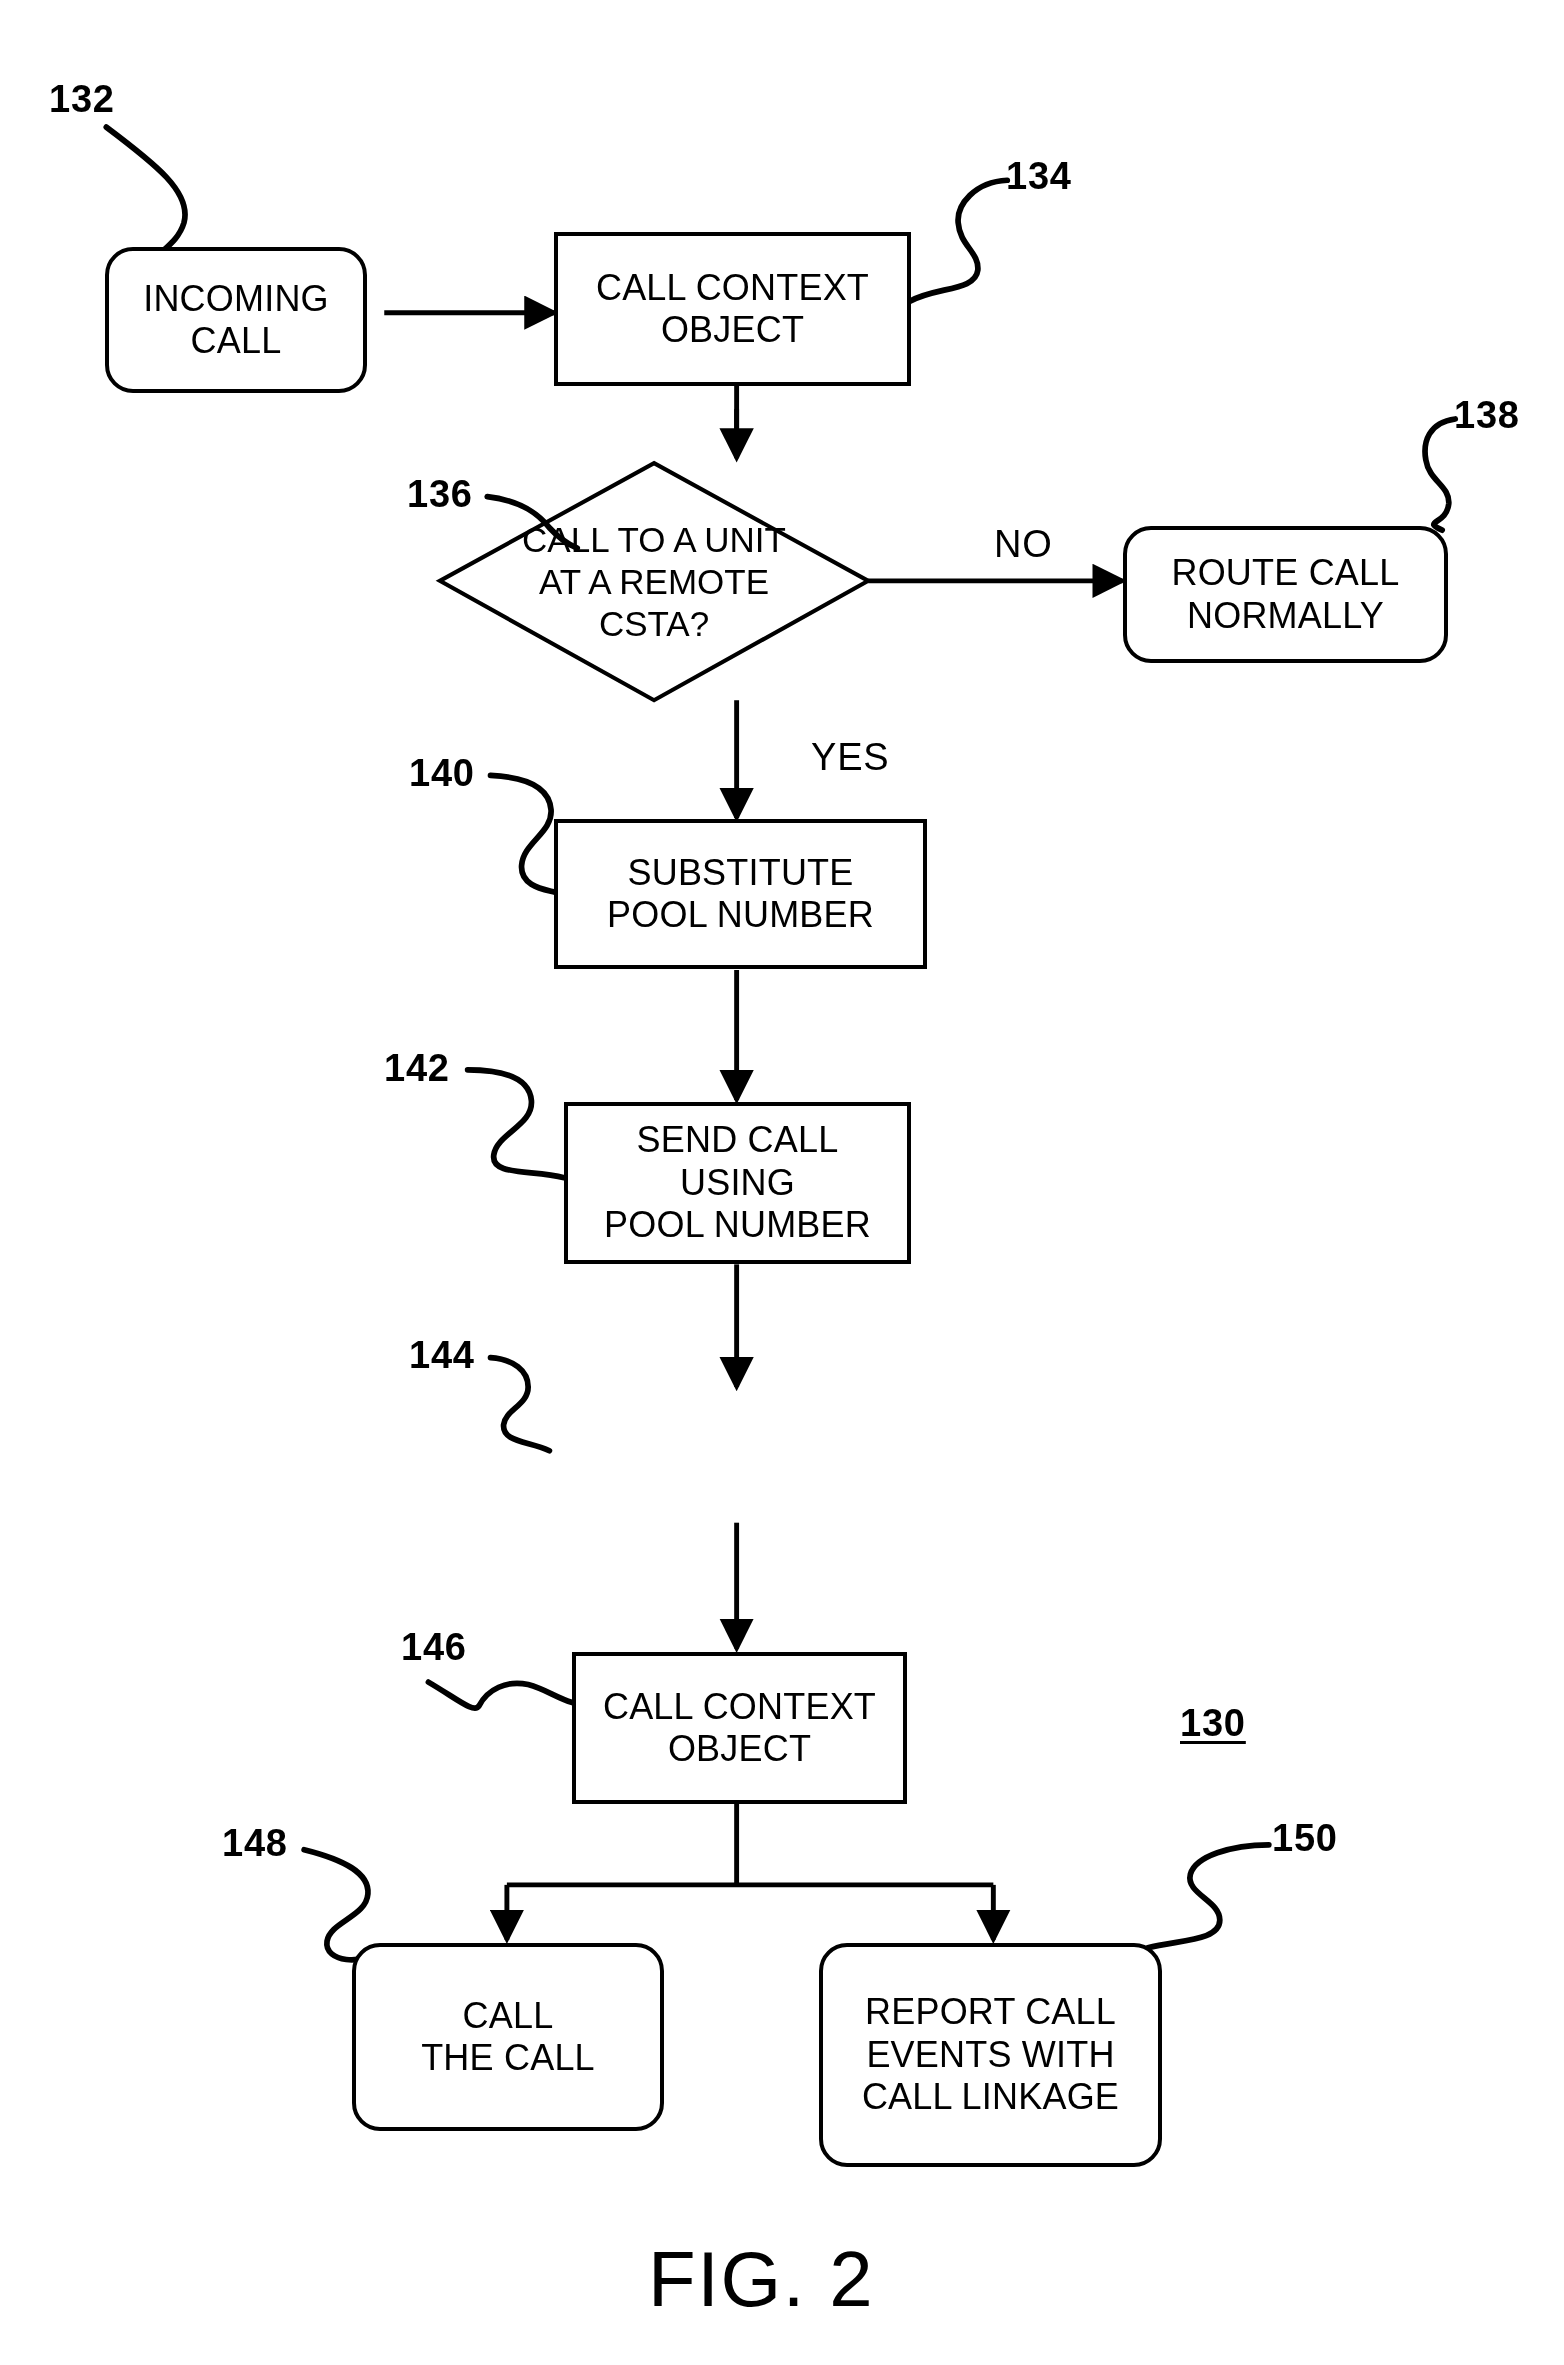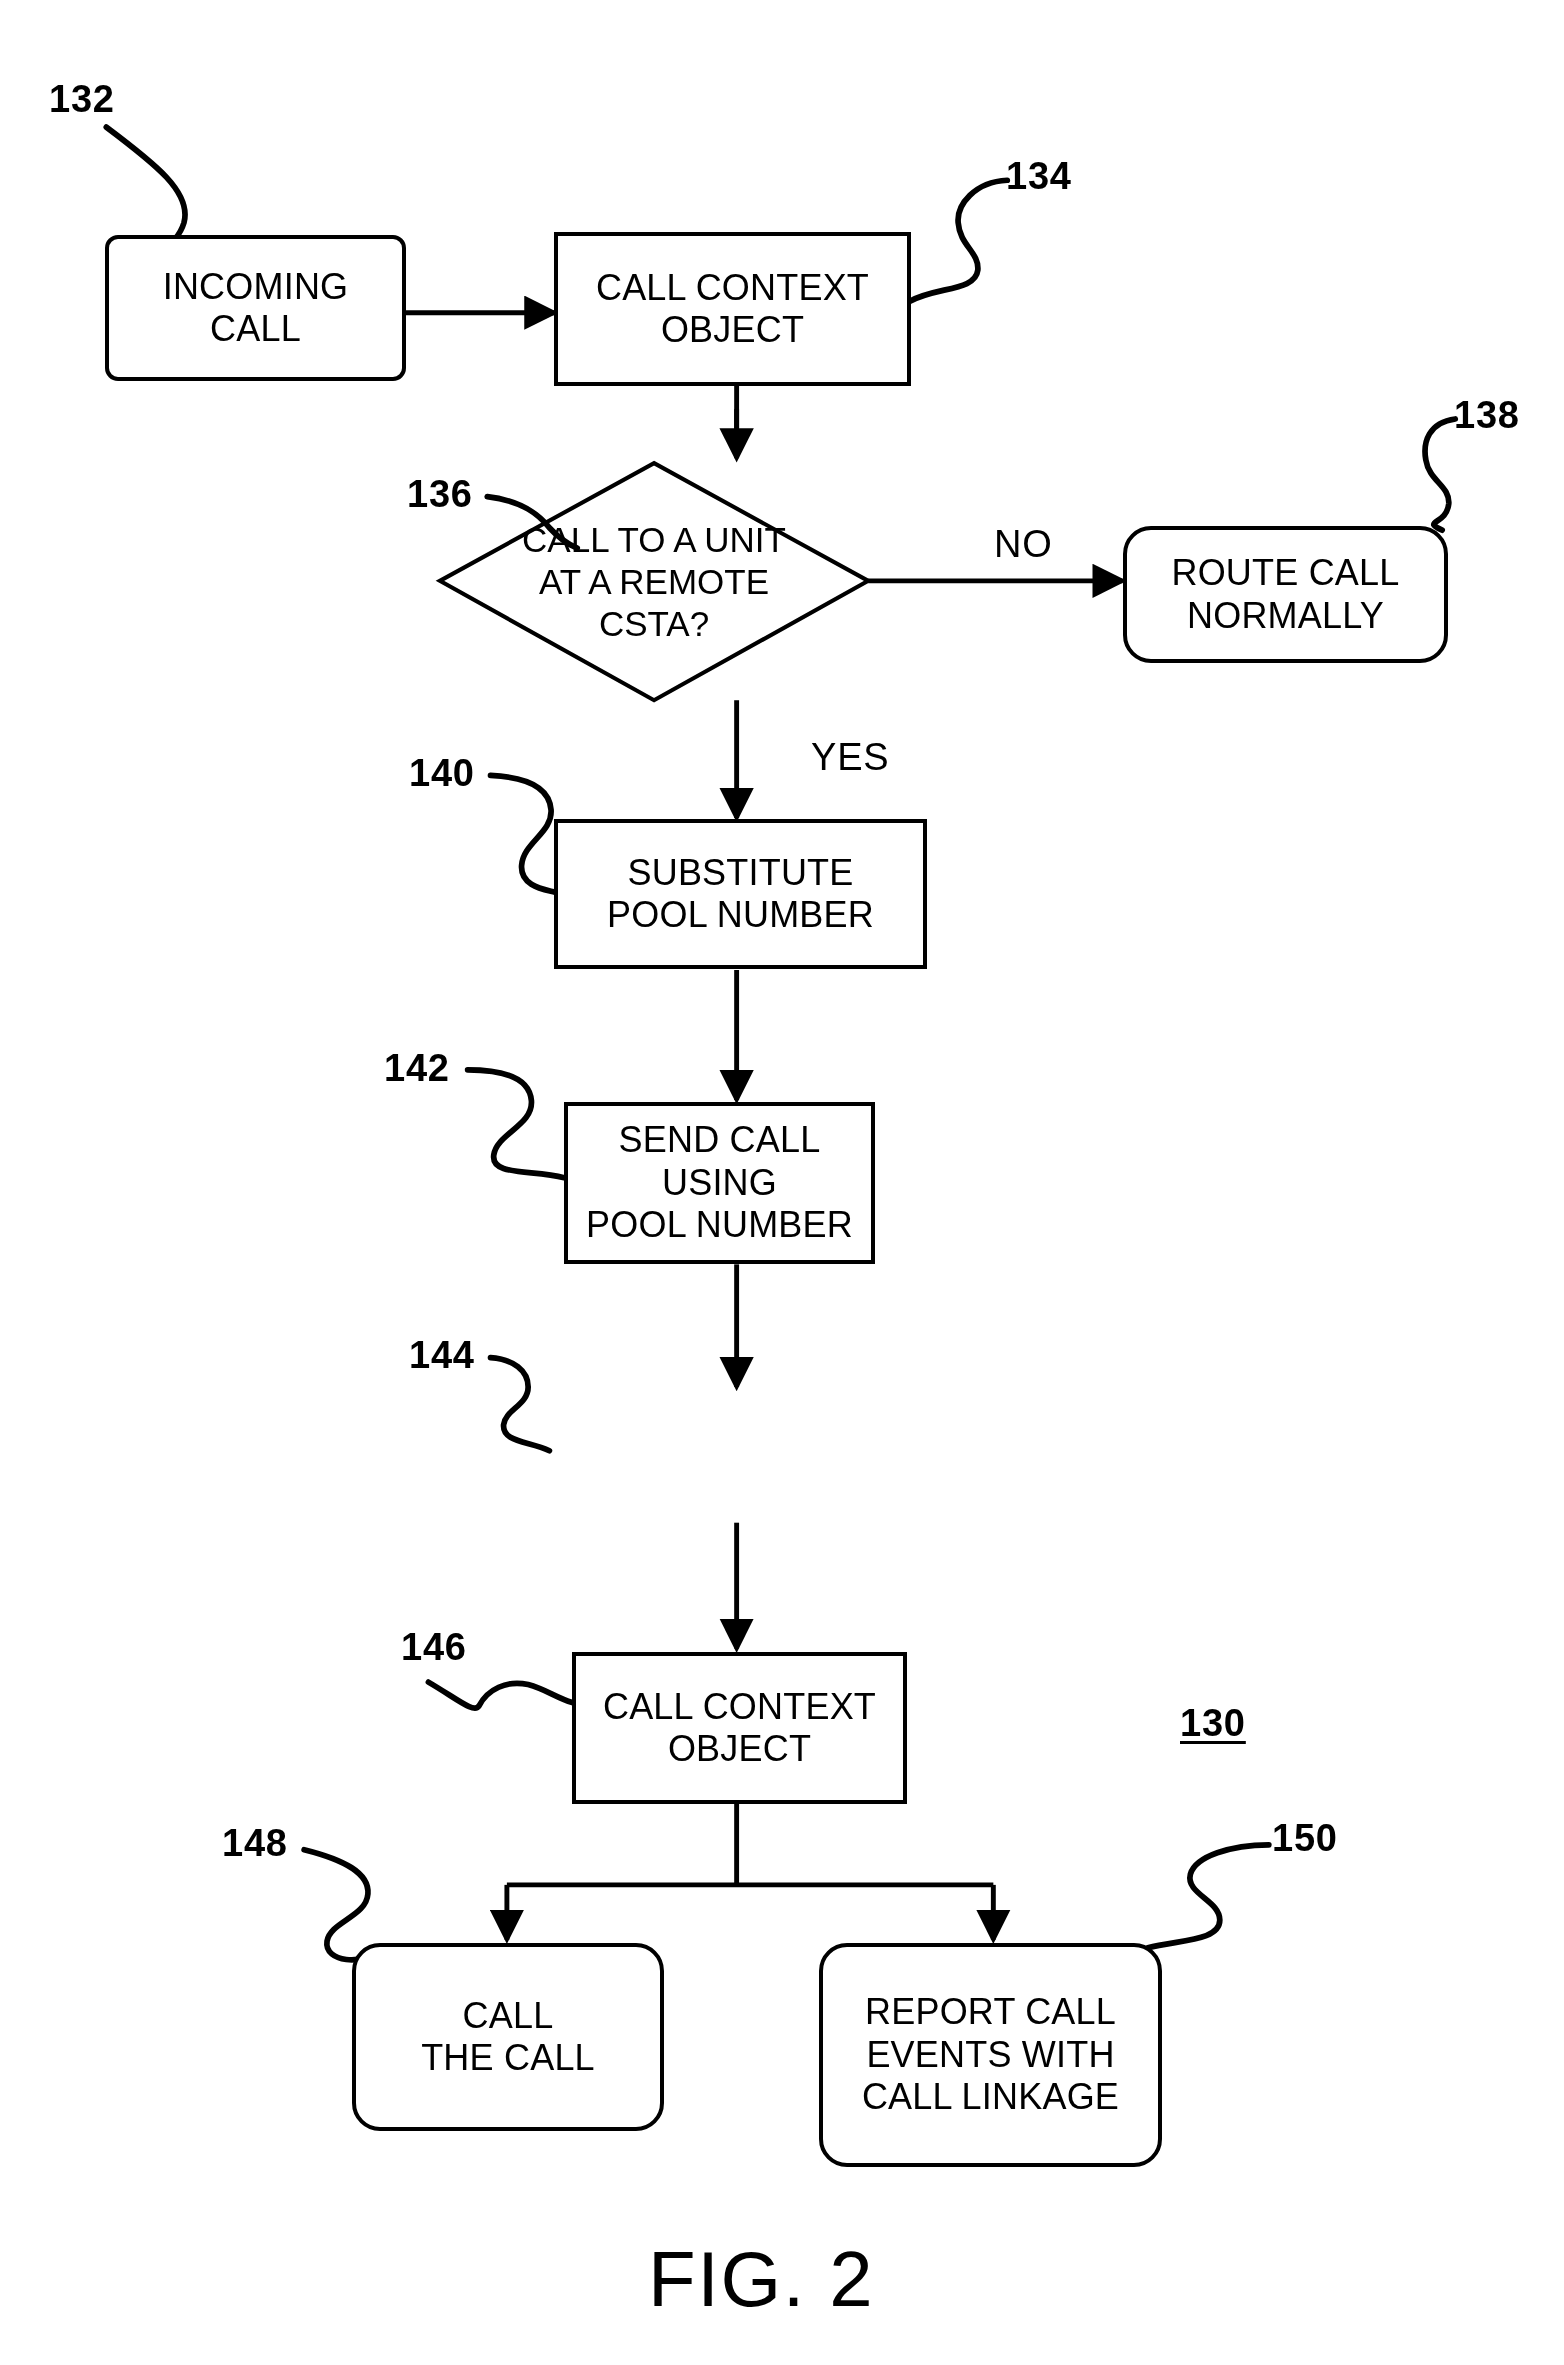--- a/index.html
+++ b/index.html
@@ -82,21 +82,21 @@
     <path d="M 524 2057 C 560 2078, 580 2096, 586 2086
              C 596 2066, 620 2054, 646 2060 C 668 2066, 680 2076, 700 2082" fill="none" stroke="#000" stroke-width="7" stroke-linecap="round"></path>
 
     <path d="M 372 2262 C 420 2274, 452 2290, 450 2316
              C 448 2344, 404 2350, 400 2374 C 396 2400, 446 2404, 462 2384" fill="none" stroke="#000" stroke-width="7" stroke-linecap="round"></path>
 
     <path d="M 1552 2256 C 1506 2256, 1462 2270, 1456 2292
              C 1450 2316, 1492 2324, 1492 2348 C 1492 2374, 1442 2372, 1404 2382" fill="none" stroke="#000" stroke-width="7" stroke-linecap="round"></path>
   </svg>
 
-  <div class="node rounded" style="left:105px;top:235px;width:301px;height:146px;font-size:36px;border-radius:13px;">
+  <div class="node rounded" style="left:105px;top:247px;width:262px;height:146px;font-size:36px;">
     <span class="txt">
       <span>INCOMING</span><br>
       <span>CALL</span>
     </span>
   </div>
 
   <div class="node" style="left:554px;top:232px;width:357px;height:154px;font-size:36px;">
     <span class="txt">
       <span>CALL CONTEXT</span><br>
       <span>OBJECT</span>
@@ -120,21 +120,21 @@
     </span>
   </div>
 
   <div class="node" style="left:554px;top:819px;width:373px;height:150px;font-size:36px;">
     <span class="txt">
       <span>SUBSTITUTE</span><br>
       <span>POOL NUMBER</span>
     </span>
   </div>
 
-  <div class="node" style="left:564px;top:1102px;width:311px;height:162px;font-size:36px;">
+  <div class="node" style="left:564px;top:1102px;width:347px;height:162px;font-size:36px;">
     <span class="txt">
       <span>SEND CALL</span><br>
       <span>USING</span><br>
       <span>POOL NUMBER</span>
     </span>
   </div>
 
 
   <div class="node" style="left:572px;top:1652px;width:335px;height:152px;font-size:36px;">
     <span class="txt">

